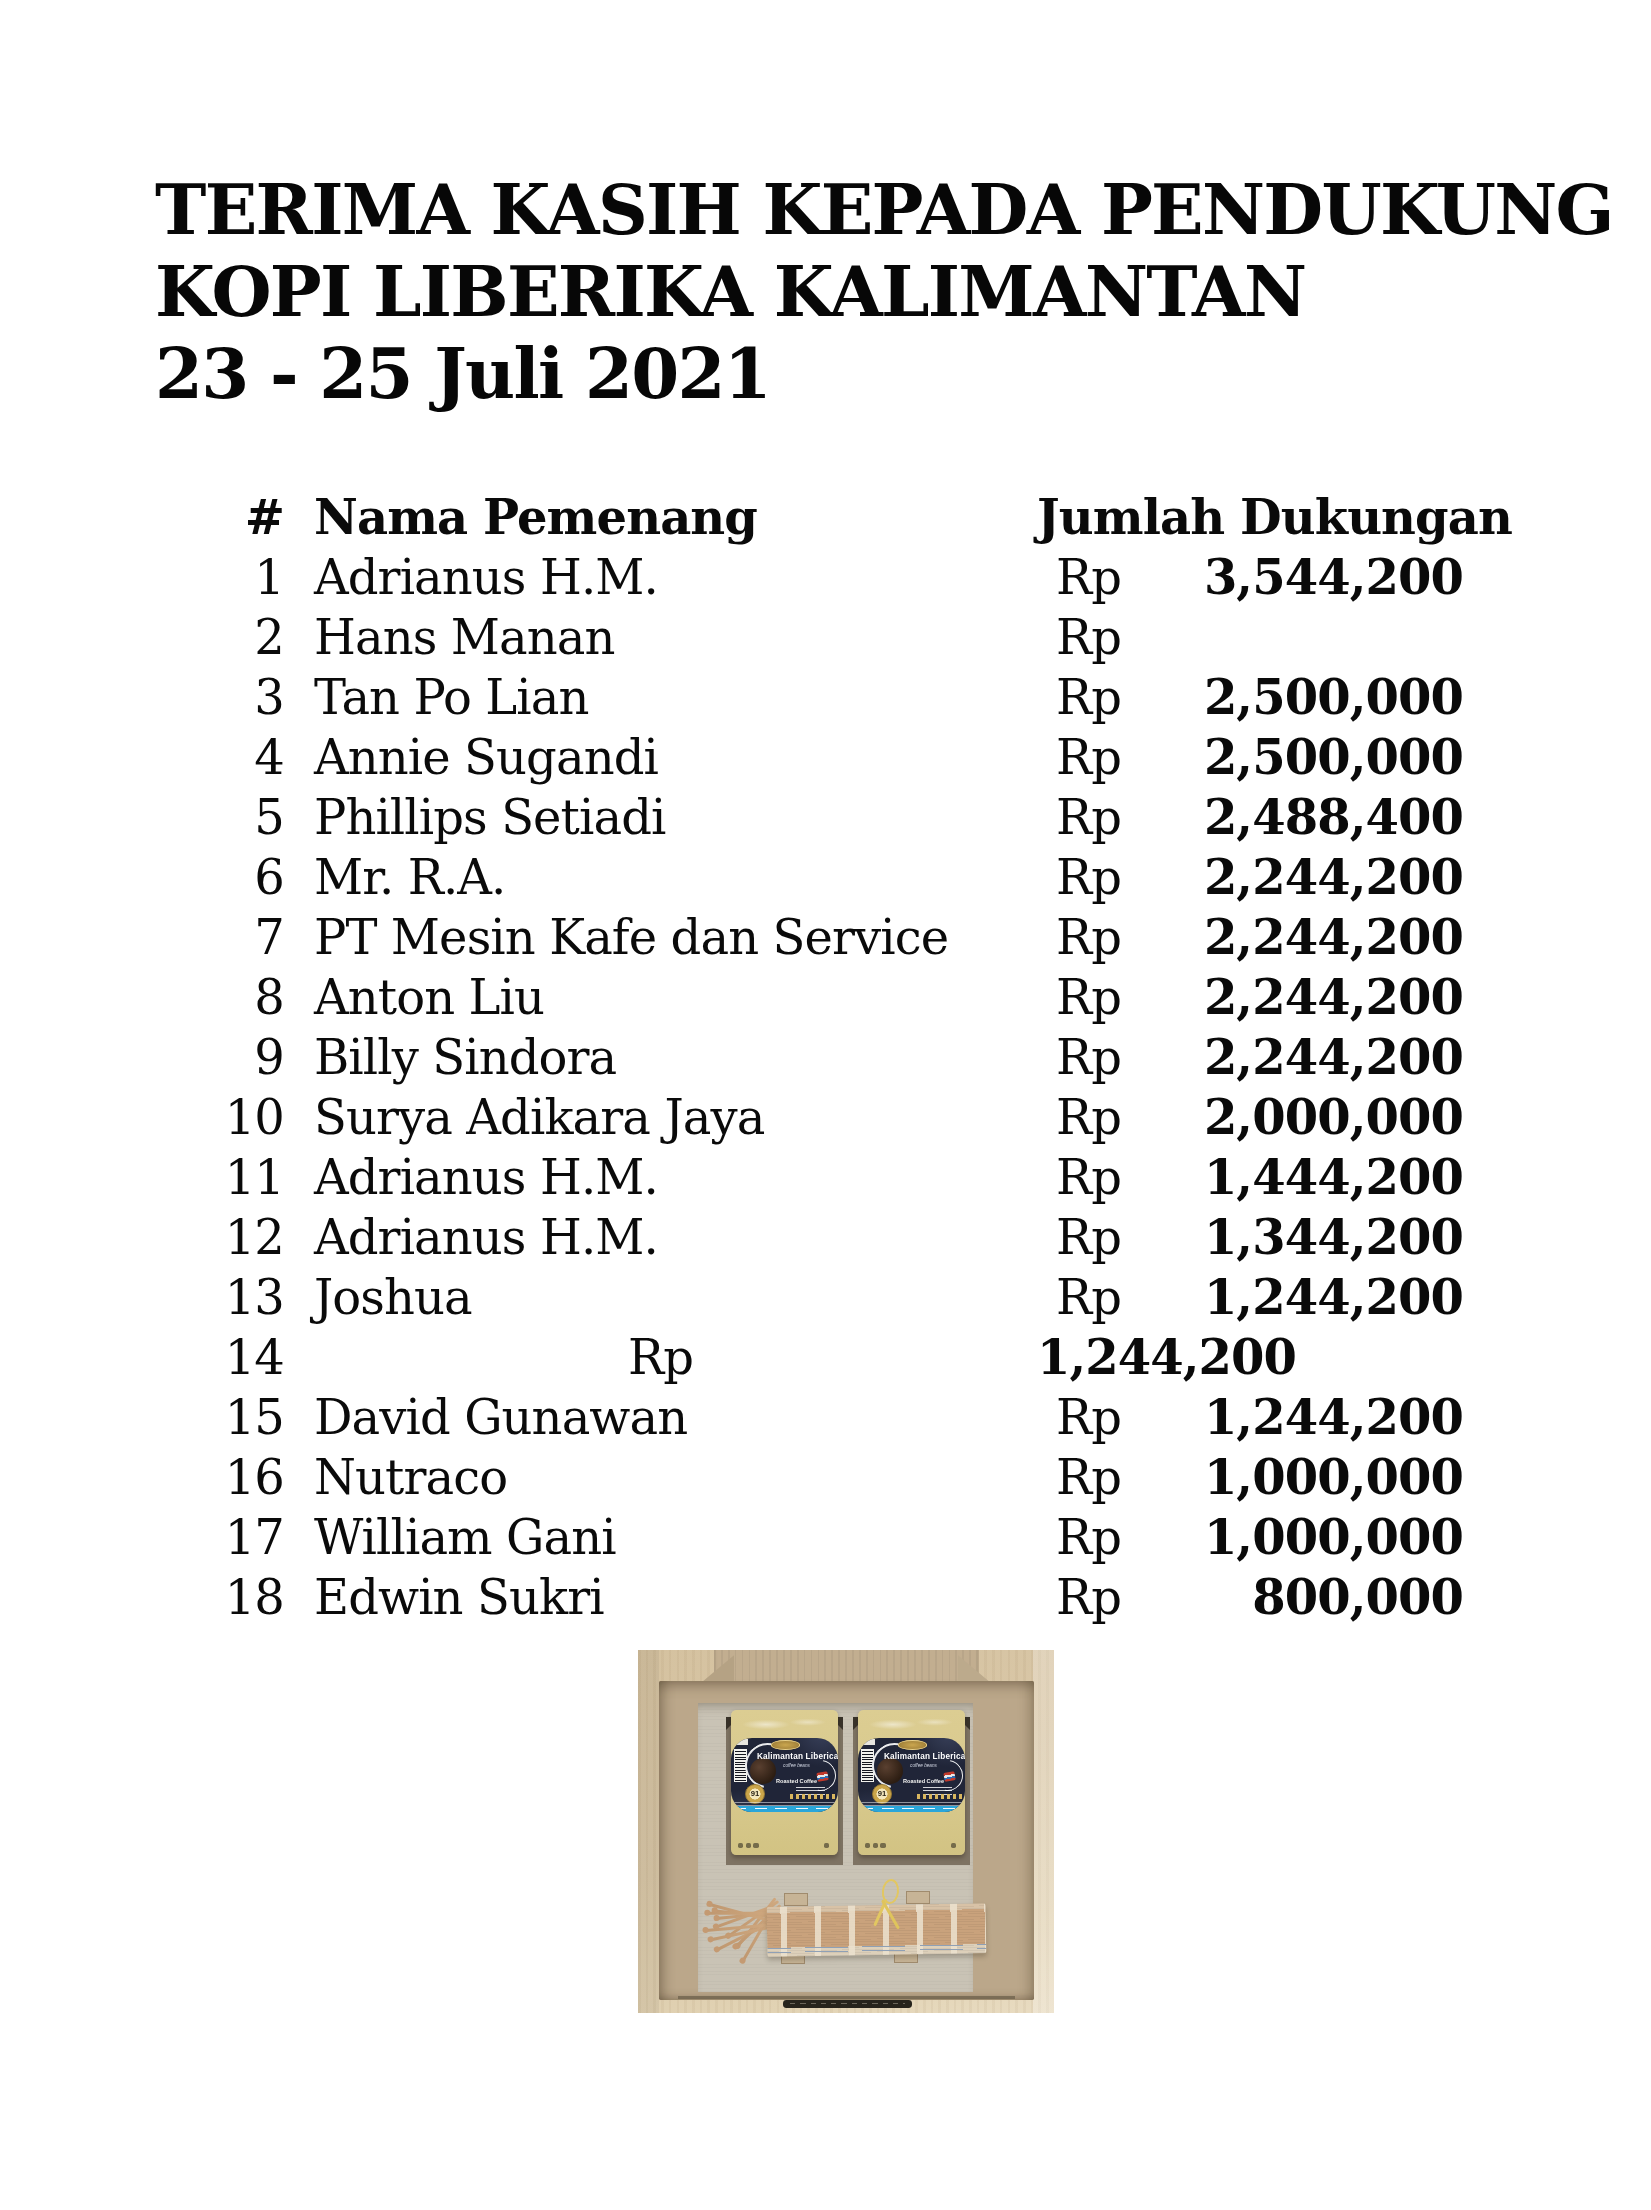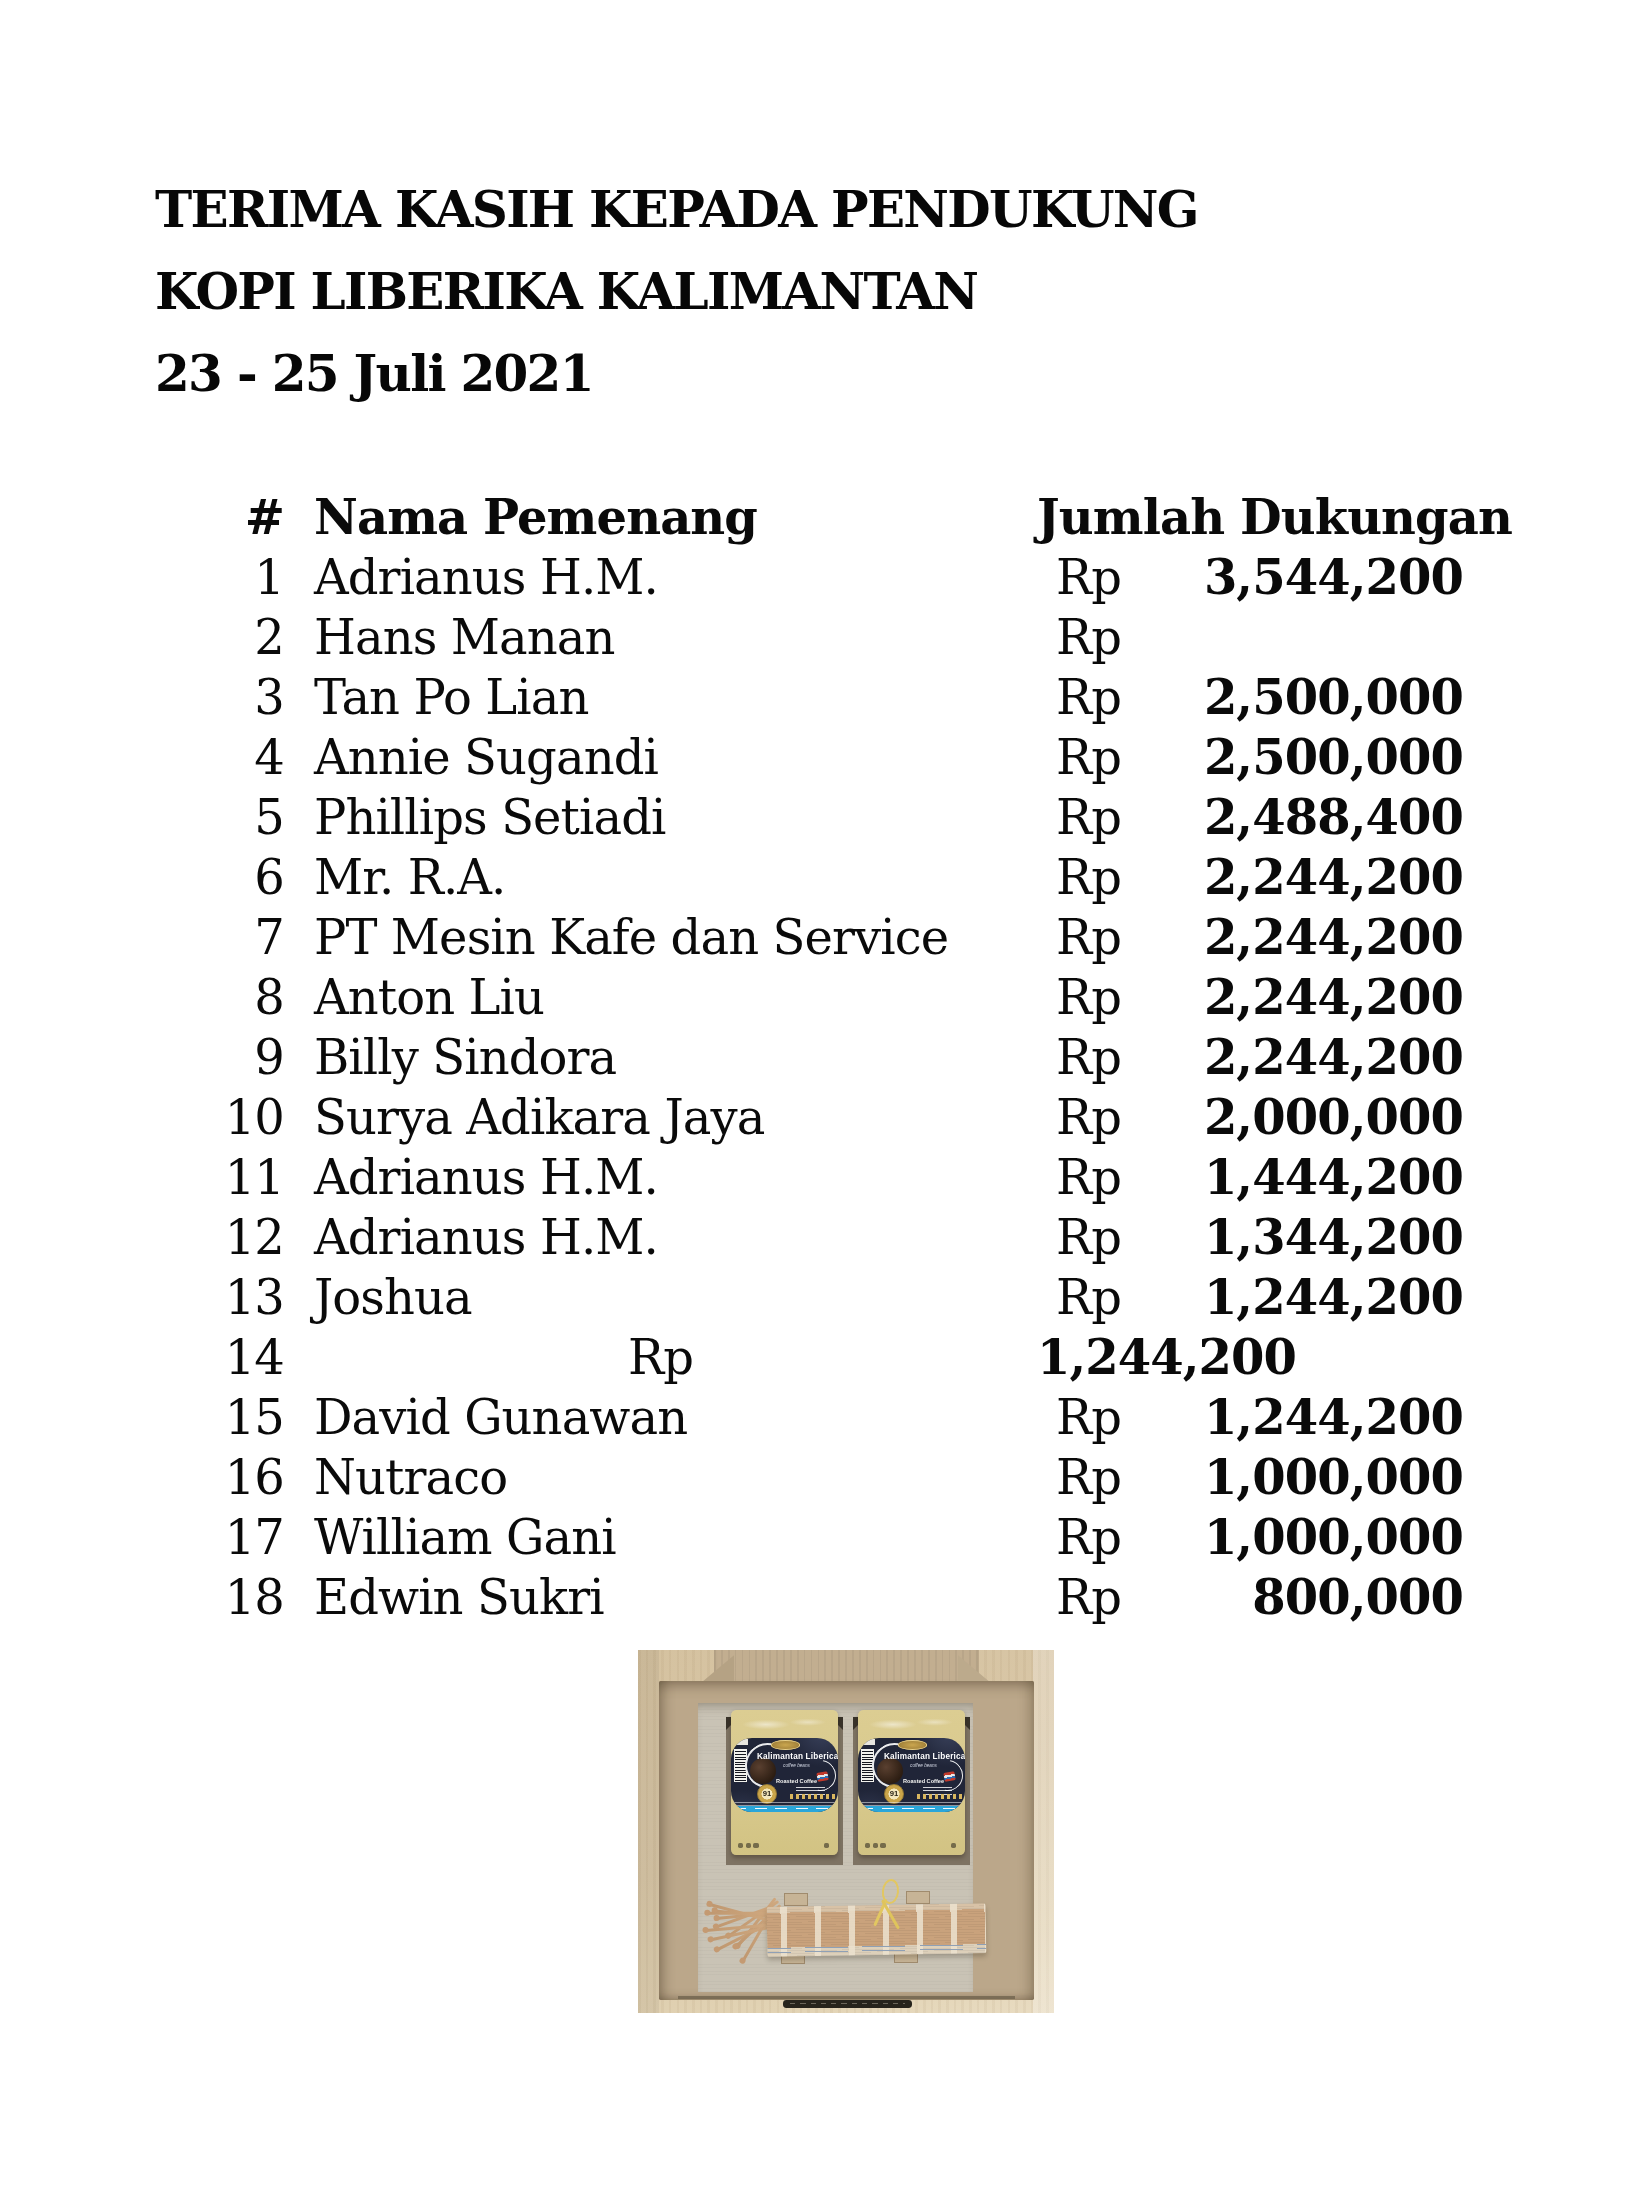--- a/index.html
+++ b/index.html
@@ -1,21 +1,21 @@
 <!DOCTYPE html>
 <html style="font-size:13.8px"><head>
 <meta charset="utf-8">
 <style>
   html,body{margin:0;padding:0;background:#ffffff;}
   body{width:1652px;height:2210px;position:relative;overflow:hidden;
        font-family:"DejaVu Serif","Liberation Serif",serif;color:#0a0a0a;}
 
   
   .title{position:absolute;left:155px;top:169px;width:1394px;
-         font-weight:700;font-size:50px;line-height:82px;letter-spacing:-1.7px;color:#070707;}
+         font-weight:700;font-size:69px;line-height:82px;letter-spacing:-1.7px;color:#070707;}
   .title div{white-space:nowrap;}
 
   
   .tbl{position:absolute;left:202px;top:487px;width:1260px;font-size:48px;letter-spacing:-0.9px;}
   .trow{display:grid;grid-template-columns:82px 753px 103px 323px;height:60px;line-height:60px;align-items:baseline;}
   .trow .c-rank{text-align:right;}
   .trow .c-name{padding-left:30px;white-space:nowrap;overflow:visible;}
   .trow .c-rp{text-align:center;}
   .trow .c-amt{text-align:right;font-weight:bold;}
   .thead{font-weight:700;}
@@ -70,21 +70,21 @@
         background:radial-gradient(#caa64f,#8d6f2f);box-shadow:inset 0 0 0 0.9px #e7d08c;}
   .ptitle{left:26px;top:14.6px;width:79px;text-align:center;
         font:700 8.2px "Liberation Sans",sans-serif;color:#ffffff;letter-spacing:0.2px;white-space:nowrap;}
   .psub{left:26px;top:25px;width:79px;text-align:center;
         font:italic 400 4.7px "Liberation Sans",sans-serif;color:#cfd4e0;}
   .proast{left:45px;top:40px;font:700 5.6px "Liberation Sans",sans-serif;color:#f4f4f2;white-space:nowrap;}
   .flagic{left:86px;top:34px;width:11.2px;height:8.6px;border-radius:1.7px;transform:rotate(-10deg);
         background:linear-gradient(180deg,#c0392b 0 30%,#e8e8e8 30% 55%,#2e6db4 55% 75%,#c0392b 75%);}
   .bline{left:65px;width:29px;height:1.3px;background:rgba(255,255,255,.8);}
   .bl1{top:49px;} .bl2{top:52px;} .bl3{top:56px;}
-  .badge{left:26px;top:46px;width:18px;height:18px;border-radius:50%;
+  .badge{left:14px;top:46px;width:18px;height:18px;border-radius:50%;
         background:radial-gradient(#f4e8bd 0 42%, #caa54a 45% 100%);border:0.9px solid #9a7c33;
         display:flex;align-items:center;justify-content:center;
         font:700 7.7px "Liberation Sans",sans-serif;color:#2a2417;}
   .dotrow{right:3.4px;top:56px;width:45px;height:5.2px;
         background:repeating-linear-gradient(90deg,#d9b75f 0 3.4px, rgba(0,0,0,0) 3.4px 6px);}
   .fine{left:1.7px;top:64px;width:103px;height:4.3px;
         background:repeating-linear-gradient(0deg, rgba(255,255,255,.5) 0 0.9px, rgba(0,0,0,0) 0.9px 2.6px);}
   .bluestrip{left:0;top:68px;width:107px;height:6px;background:#2aa6da;}
   .bluestrip::after{content:"";position:absolute;left:3.4px;top:2.2px;width:100px;height:1.7px;
         background:repeating-linear-gradient(90deg,rgba(255,255,255,.95) 0 12px, rgba(0,0,0,0) 12px 20.6px);}

